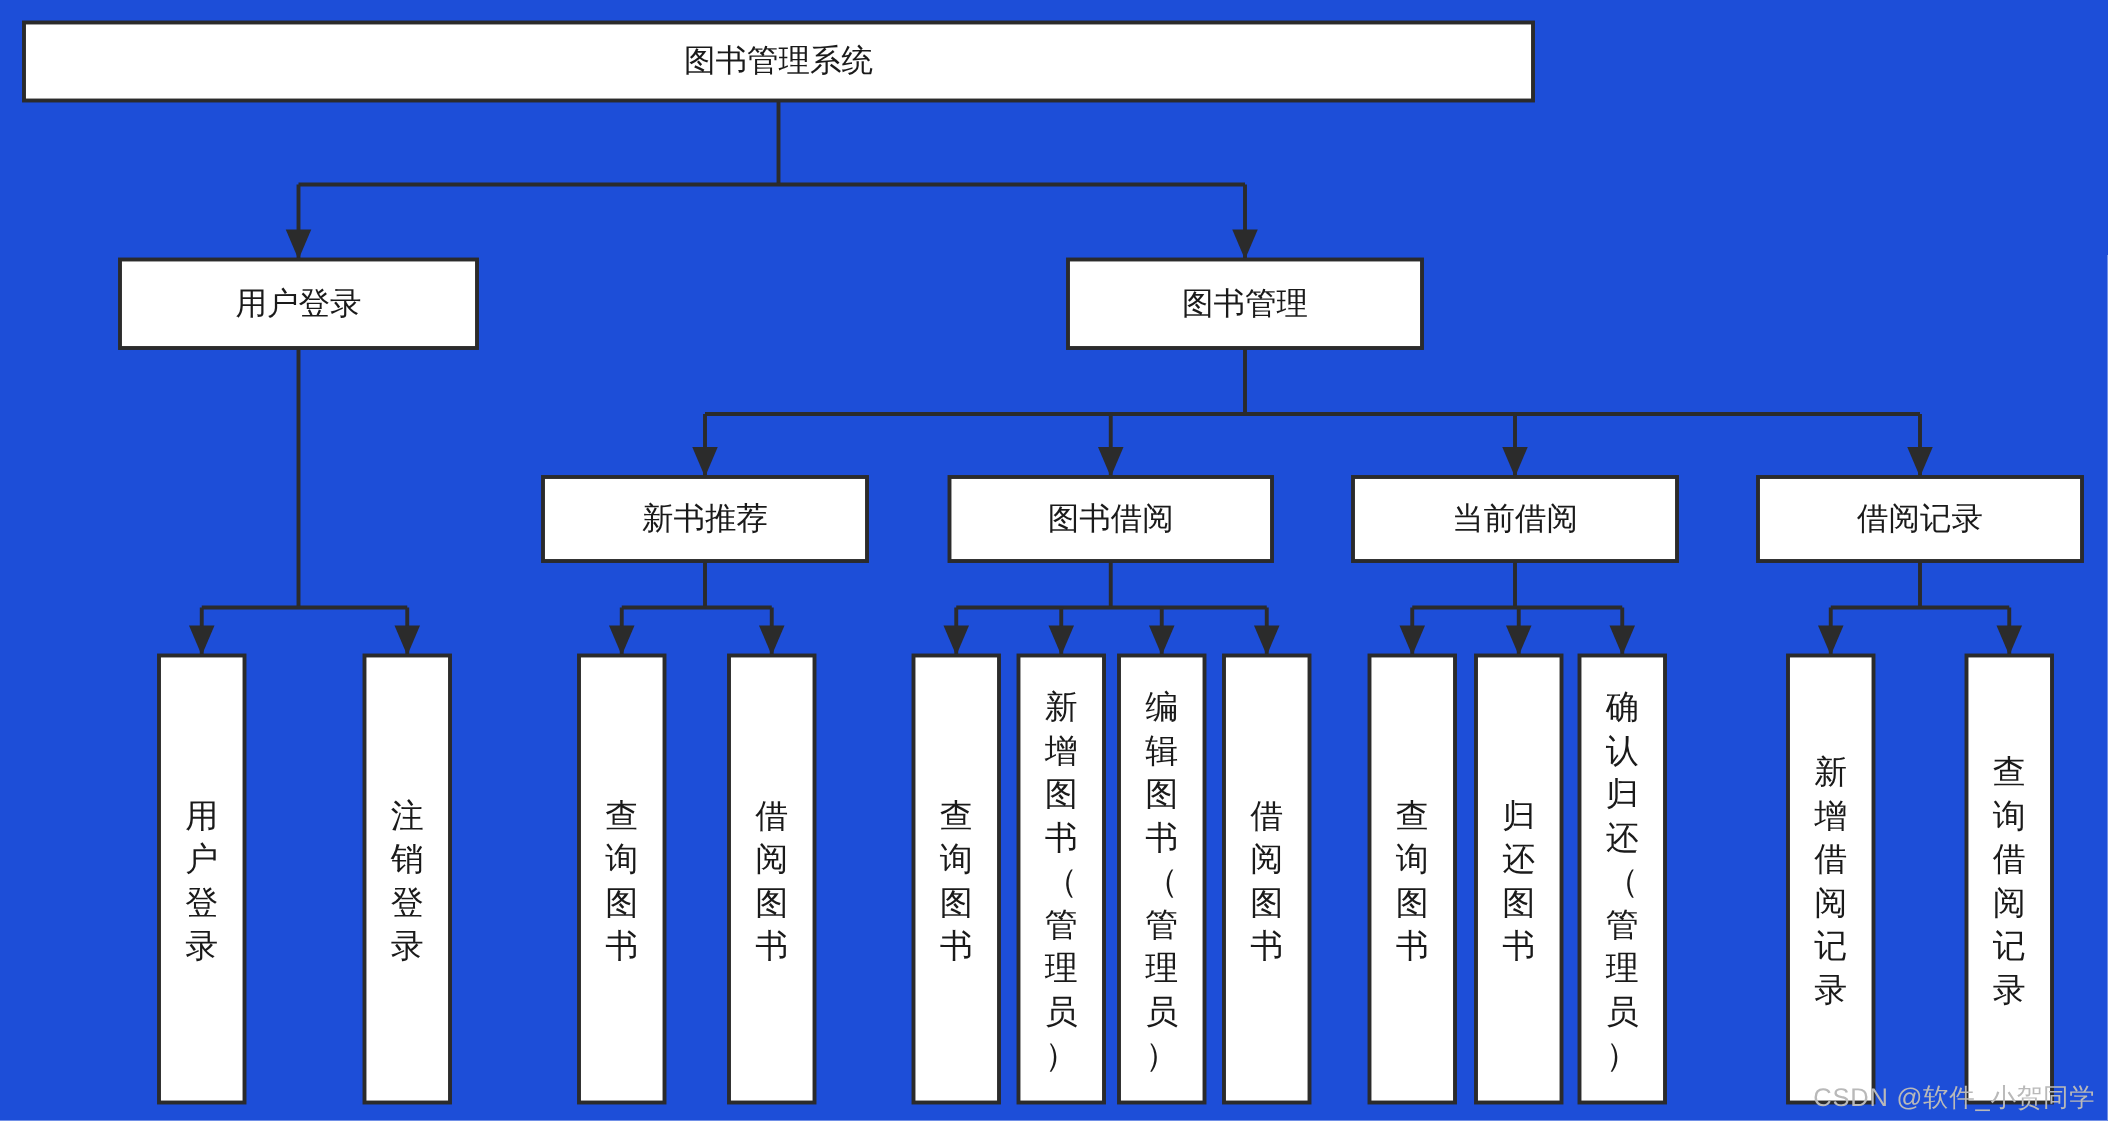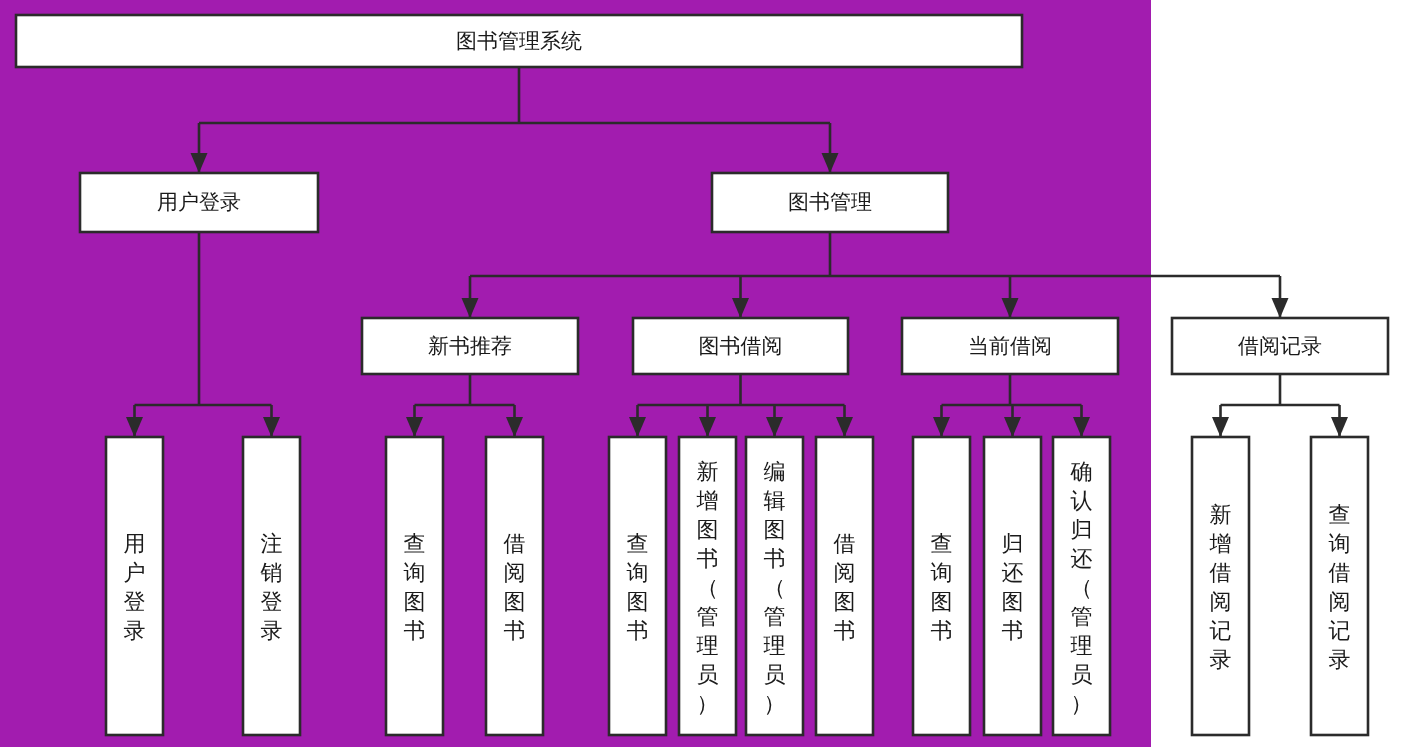--- a/index.html
+++ b/index.html
@@ -9,23 +9,23 @@
   }
   body {
     width: 1405px;
     height: 747px;
     font-family: "Liberation Sans", "DejaVu Sans", sans-serif;
     overflow: hidden;
     position: relative;
   }
   #diagram-root {
     position: relative;
-    width: 1151px;
+    width: 1405px;
     height: 747px;
-    background: #a21caf;
+    background: #1d4ed8;
   }
   svg#tree-svg {
     position: absolute;
     top: 0;
     left: 0;
     width: 1405px;
     height: 747px;
     display: block;
   }
   .node-rect {
@@ -203,13 +203,14 @@
         <g>
           <rect x="1192" y="437" width="57" height="298" class="node-rect"></rect>
           <text x="1220.5" y="522.2" class="leaf-label"><tspan x="1220.5" dy="0">新</tspan><tspan x="1220.5" dy="29">增</tspan><tspan x="1220.5" dy="29">借</tspan><tspan x="1220.5" dy="29">阅</tspan><tspan x="1220.5" dy="29">记</tspan><tspan x="1220.5" dy="29">录</tspan></text>
         </g>
         <g>
           <rect x="1311" y="437" width="57" height="298" class="node-rect"></rect>
           <text x="1339.5" y="522.2" class="leaf-label"><tspan x="1339.5" dy="0">查</tspan><tspan x="1339.5" dy="29">询</tspan><tspan x="1339.5" dy="29">借</tspan><tspan x="1339.5" dy="29">阅</tspan><tspan x="1339.5" dy="29">记</tspan><tspan x="1339.5" dy="29">录</tspan></text>
         </g>
       </g>
   </svg>
+  <div class="watermark">CSDN @软件_小贺同学</div>
 </div>
 
 </body></html>

